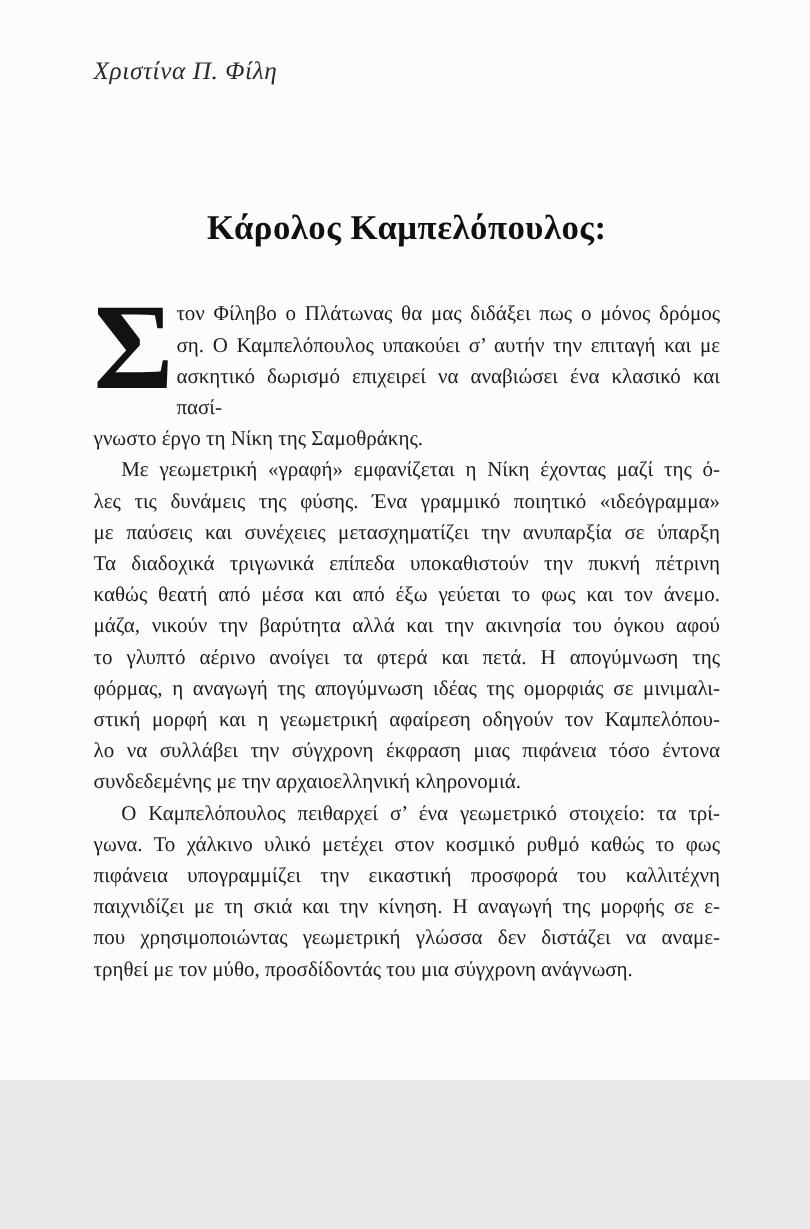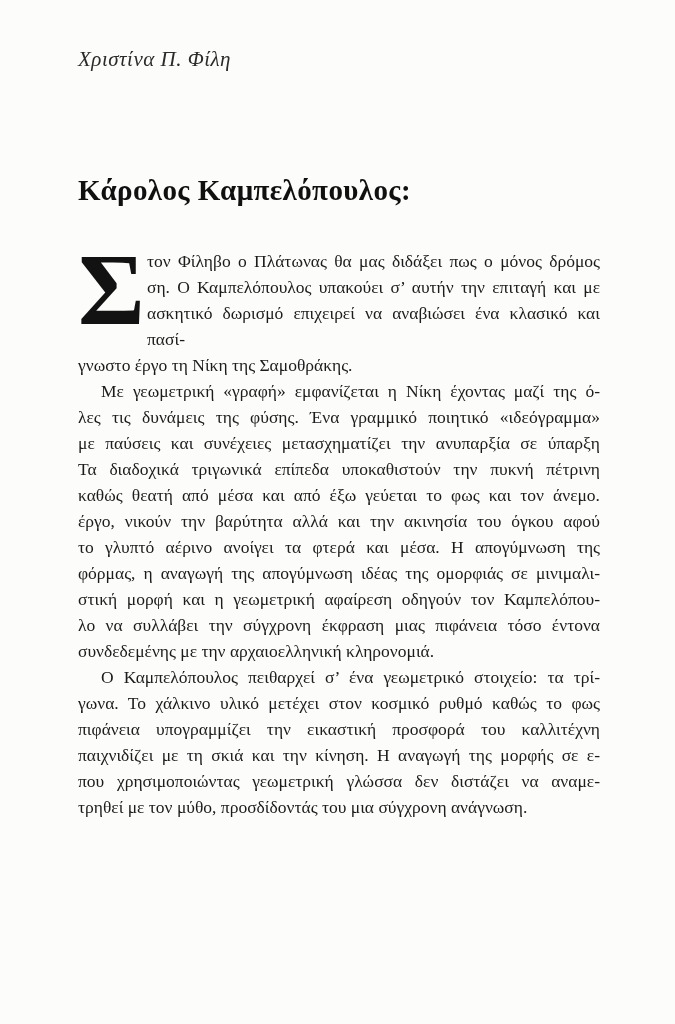--- a/index.html
+++ b/index.html
@@ -3,39 +3,39 @@
 <meta charset="utf-8">
 <style>
   html, body {
     margin: 0;
     padding: 0;
     background: #e8e8e8;
   }
   .page {
     position: relative;
     width: 675px;
-    height: 1024px;
+    height: 900px;
     margin: 0 auto;
     background: #fcfcfa;
     box-sizing: border-box;
     padding: 46px 75px 0 78px;
     font-family: "Liberation Serif", "DejaVu Serif", serif;
     color: #1e1e1e;
     overflow: hidden;
   }
   .doc-header {
     font-style: italic;
     font-size: 21px;
     line-height: 26px;
     color: #2b2b2b;
     letter-spacing: 0.5px;
   }
   .doc-title {
     margin-top: 97px;
-    text-align: left;
+    text-align: center;
     font-weight: bold;
     font-size: 29px;
     line-height: 42px;
     color: #101010;
     letter-spacing: 0.4px;
   }
   .body-text {
     margin-top: 37px;
     font-size: 17.5px;
     line-height: 26px;
@@ -89,22 +89,22 @@
         </div>
     </div>
 
     <div class="para para-indent">
       <div data-bind-lines="page.paragraphs.1.lines">
           <div class="line">Με γεωμετρική «γραφή» εμφανίζεται η Νίκη έχοντας μαζί της ό-</div>
           <div class="line">λες τις δυνάμεις της φύσης. Ένα γραμμικό ποιητικό «ιδεόγραμμα»</div>
           <div class="line">με παύσεις και συνέχειες μετασχηματίζει την ανυπαρξία σε ύπαρξη</div>
           <div class="line">Τα διαδοχικά τριγωνικά επίπεδα υποκαθιστούν την πυκνή πέτρινη</div>
           <div class="line">καθώς θεατή από μέσα και από έξω γεύεται το φως και τον άνεμο.</div>
-          <div class="line">έργο, νικούν την βαρύτητα αλλά και την ακινησία του όγκου αφού</div>
-          <div class="line">το γλυπτό αέρινο ανοίγει τα φτερά και μέσα. Η απογύμνωση της</div>
+          <div class="line">μάζα, νικούν την βαρύτητα αλλά και την ακινησία του όγκου αφού</div>
+          <div class="line">το γλυπτό αέρινο ανοίγει τα φτερά και πετά. Η απογύμνωση της</div>
           <div class="line">φόρμας, η αναγωγή της απογύμνωση ιδέας της ομορφιάς σε μινιμαλι-</div>
           <div class="line">στική μορφή και η γεωμετρική αφαίρεση οδηγούν τον Καμπελόπου-</div>
           <div class="line">λο να συλλάβει την σύγχρονη έκφραση μιας πιφάνεια τόσο έντονα</div>
           <div class="line">συνδεδεμένης με την αρχαιοελληνική κληρονομιά.</div>
         </div>
     </div>
 
     <div class="para para-indent">
       <div data-bind-lines="page.paragraphs.2.lines">
           <div class="line">Ο Καμπελόπουλος πειθαρχεί σ’ ένα γεωμετρικό στοιχείο: τα τρί-</div>

